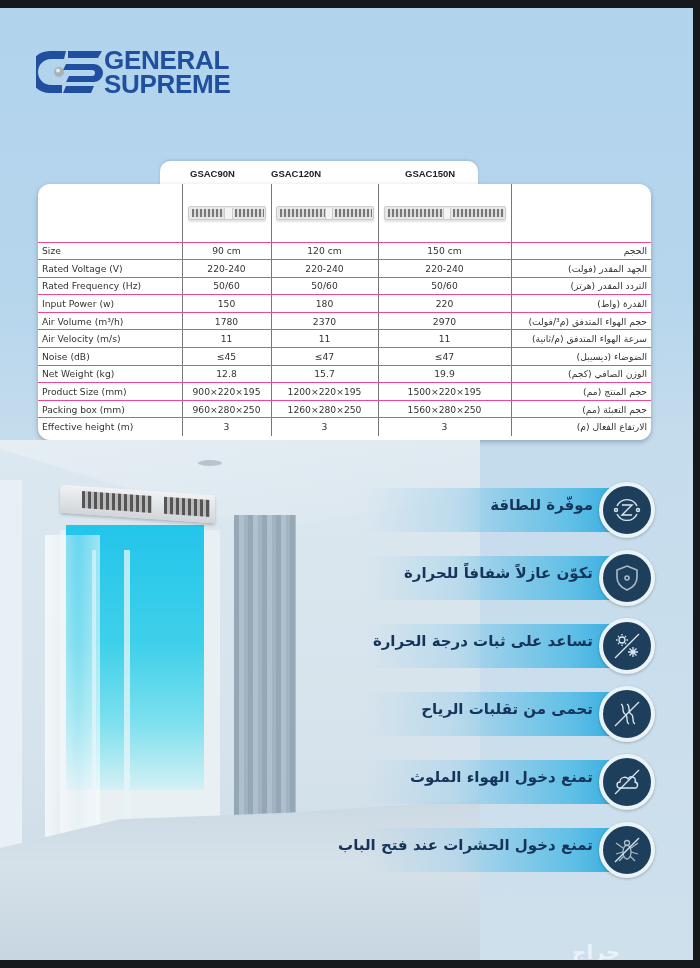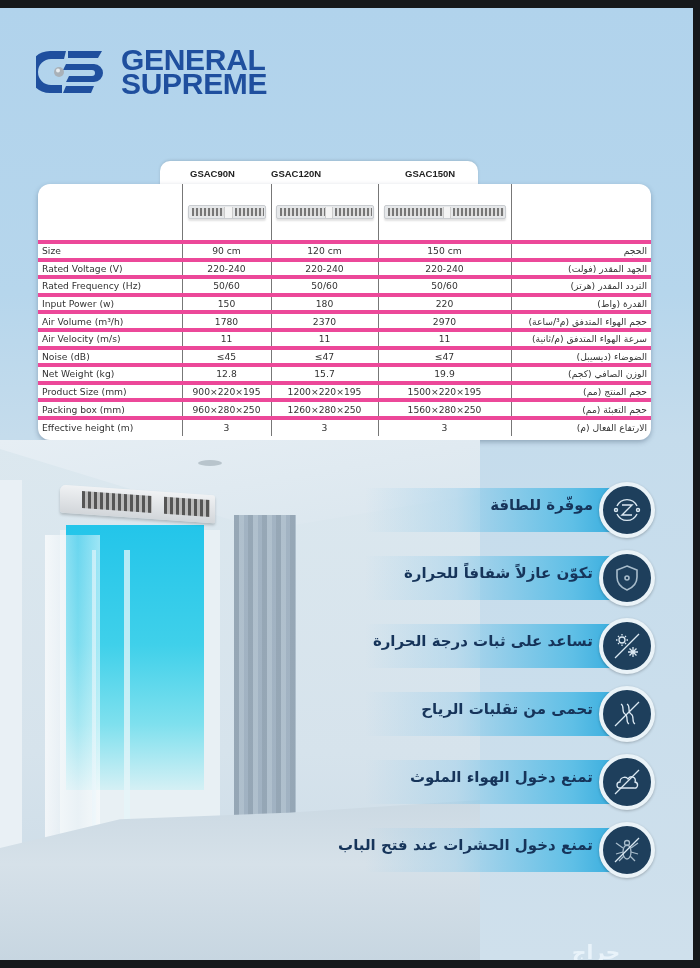--- a/index.html
+++ b/index.html
@@ -12,38 +12,38 @@
 
   .poster {
     position: absolute; left: 0; top: 8px; width: 693px; height: 952px;
     background: linear-gradient(180deg, #b1d3ec 0%, #b6d6ec 30%, #c5dcec 45%, #cfe0ec 100%);
     overflow: hidden;
   }
 
   
   .logo { position: absolute; left: 36px; top: 40px; display: flex; align-items: center; }
   .logo-mark { width: 68px; height: 46px; position: relative; }
-  .logo-text { margin-left: 17px; color: #1f4f9e; font-family: "Liberation Sans", sans-serif; font-weight: bold; font-size: 30px; line-height: 24px; letter-spacing: -0.3px; }
+  .logo-text { margin-left: 0; color: #1f4f9e; font-family: "Liberation Sans", sans-serif; font-weight: bold; font-size: 26px; line-height: 24px; letter-spacing: -0.3px; }
 
   
   .tabs-header {
     position: absolute; left: 160px; top: 153px; width: 318px; height: 27px;
     background: #fff; border-radius: 10px 10px 0 0;
     box-shadow: 0 -1px 3px rgba(0,0,0,0.12);
   }
   .tab-label { position: absolute; top: 7px; font-family: "Liberation Sans", sans-serif; font-weight: bold; font-size: 9.5px; color: #222; }
 
   .spec-card {
     position: absolute; left: 38px; top: 176px; width: 613px; height: 256px;
     background: #fff; border-radius: 12px;
     box-shadow: 0 2px 5px rgba(40,60,90,0.35);
     overflow: hidden;
   }
   table.spec { border-collapse: collapse; width: 613px; table-layout: fixed; font-family: "DejaVu Sans", sans-serif; }
-  table.spec td { border-bottom: 4px solid #ec4899; border-right: 1px solid #777; font-size: 9.2px; color: #333; height: 17.6px; padding: 0 4px; white-space: nowrap; }
+  table.spec td { border-bottom: 1px solid #ec4899; border-right: 1px solid #777; font-size: 9.2px; color: #333; height: 17.6px; padding: 0 4px; white-space: nowrap; }
   table.spec td:last-child { border-right: none; }
   table.spec tr:last-child td { border-bottom: none; }
   table.spec tr.img-row td { height: 58px; }
   td.label-en { text-align: left; padding-left: 10px; }
   td.val { text-align: center; }
   td.label-ar { text-align: right; direction: rtl; padding-right: 8px; }
   .product-img { margin: 0 auto; height: 14px; border-radius: 2px; background: #e6e8ea; border: 1px solid #c9ccd0; position: relative; box-shadow: 0 2px 2px rgba(0,0,0,0.12); }
   .product-img .grill { position: absolute; top: 2px; height: 8px; background: repeating-linear-gradient(90deg, #777 0 2px, #ddd 2px 4px); }
   .product-img .panel { position: absolute; top: 1px; height: 11px; background: #f4f4f4; border-left: 1px solid #ccc; border-right: 1px solid #ccc; }
 
@@ -177,21 +177,21 @@
         <td class="val">150</td>
         <td class="val">180</td>
         <td class="val">220</td>
         <td class="label-ar">القدرة (واط)</td>
       </tr>
       <tr>
         <td class="label-en">Air Volume (m³/h)</td>
         <td class="val">1780</td>
         <td class="val">2370</td>
         <td class="val">2970</td>
-        <td class="label-ar">حجم الهواء المتدفق (م³/ساعة)</td>
+        <td class="label-ar">حجم الهواء المتدفق (م³/فولت)</td>
       </tr>
       <tr>
         <td class="label-en">Air Velocity (m/s)</td>
         <td class="val">11</td>
         <td class="val">11</td>
         <td class="val">11</td>
         <td class="label-ar">سرعة الهواء المتدفق (م/ثانية)</td>
       </tr>
       <tr>
         <td class="label-en">Noise (dB)</td>

